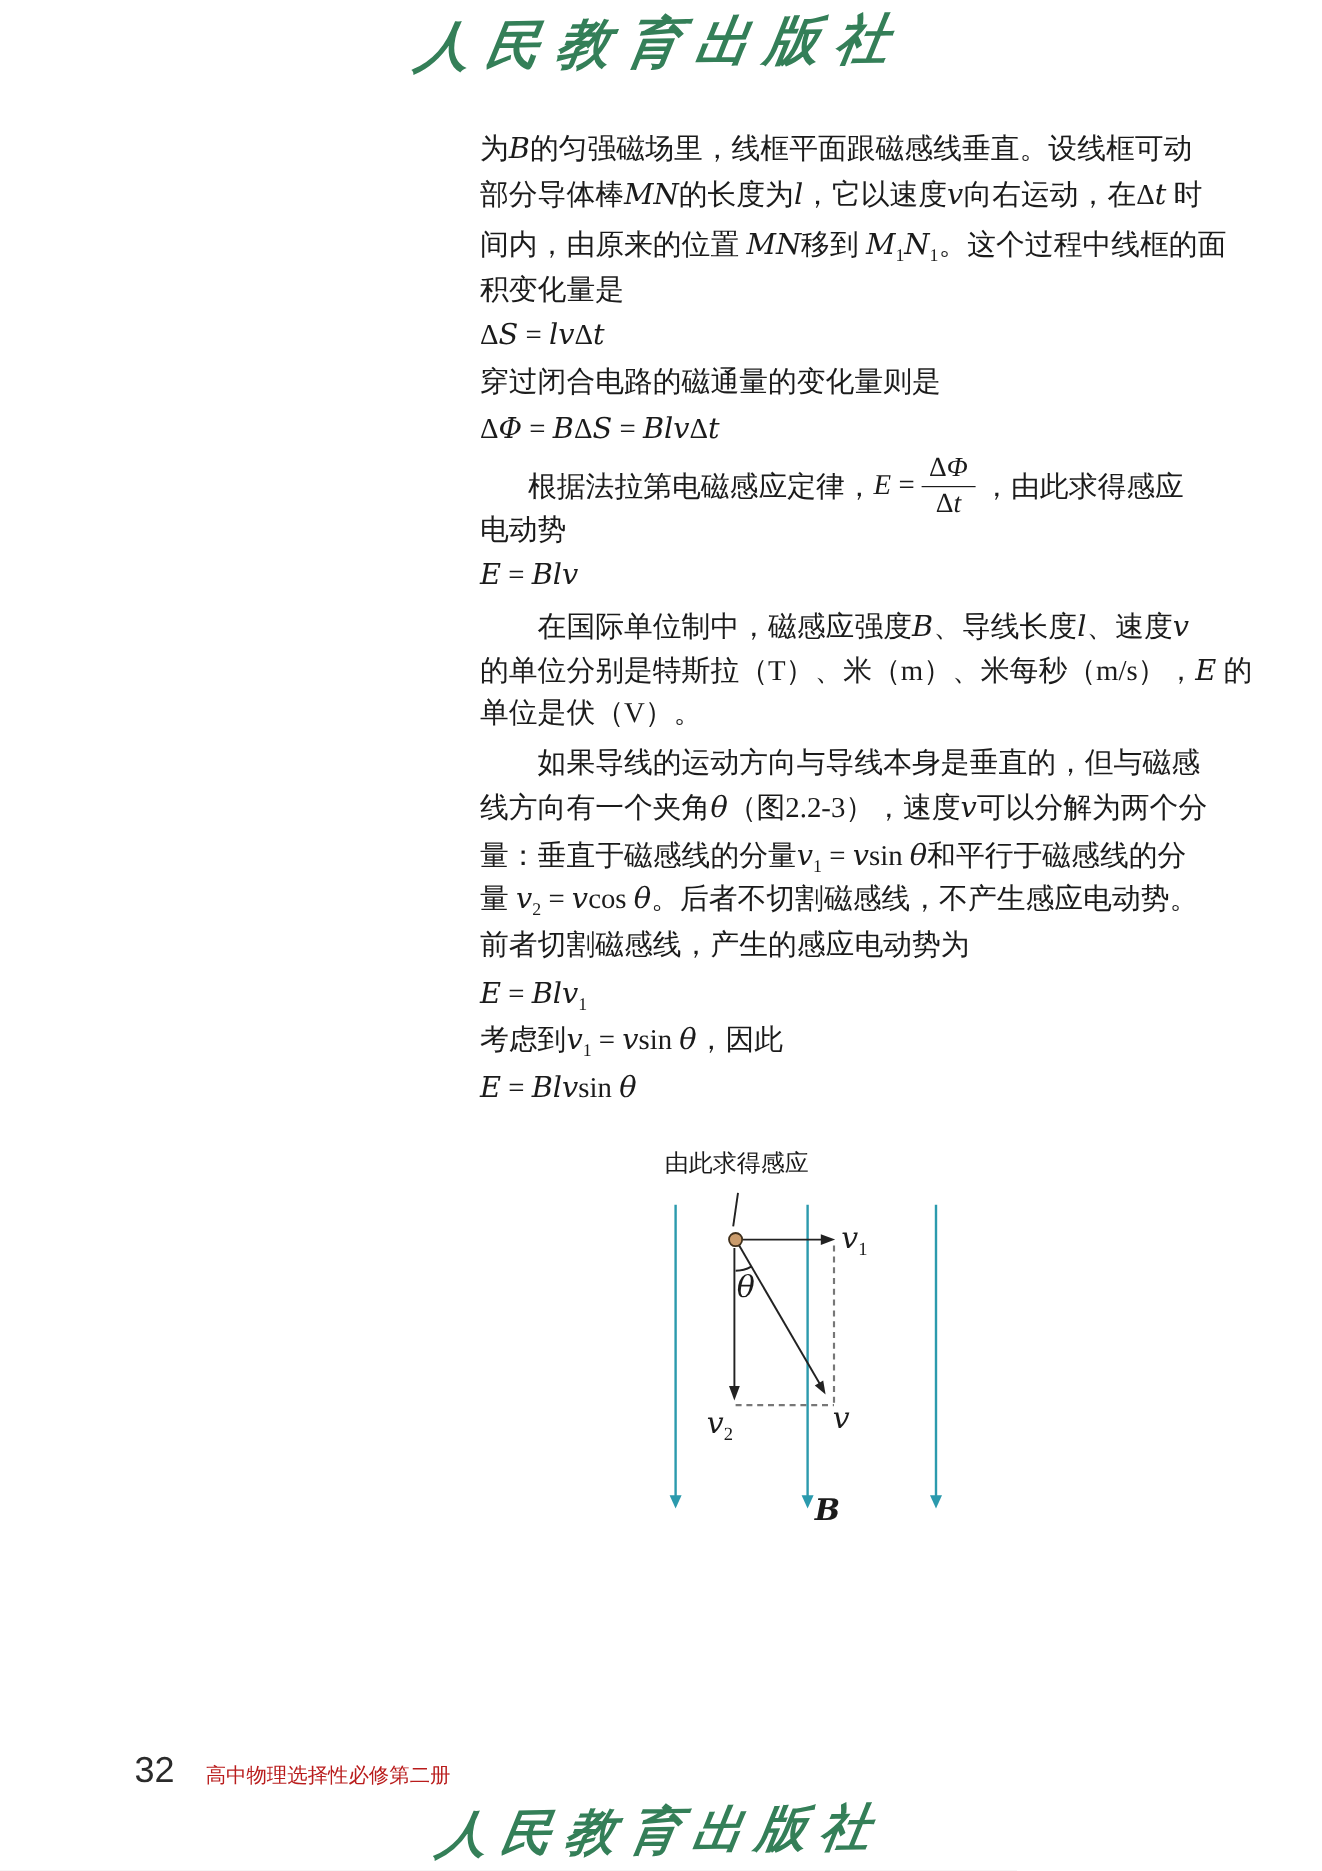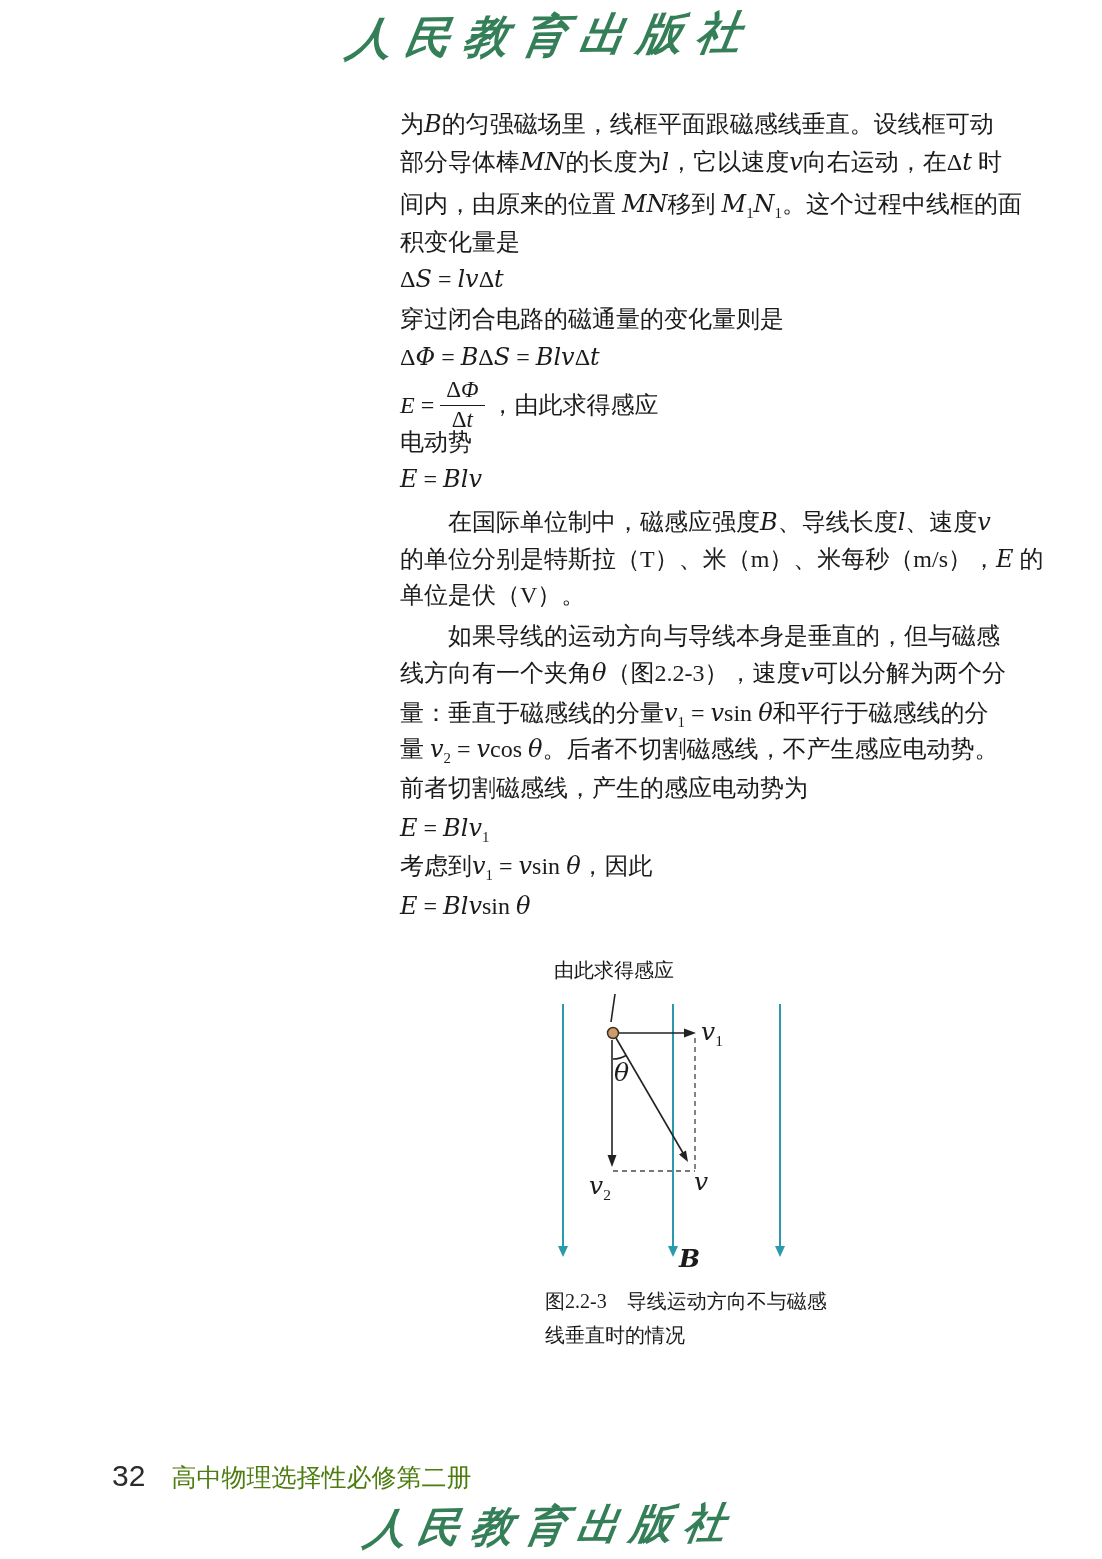--- a/index.html
+++ b/index.html
@@ -50,21 +50,21 @@
   .flabel{position:absolute;font-size:25px;line-height:1;white-space:nowrap;}
   .flabel i{font-family:"DejaVu Serif","Liberation Serif",serif;}
   .pointer-label{font-size:20px;}
   .b-label{font-weight:bold;}
 
   .caption{position:absolute;left:545px;top:1284px;width:320px;font-size:20px;line-height:34px;}
 
   
   .footer{position:absolute;left:112px;top:1459px;display:flex;align-items:baseline;}
   .footer .pageno{font-size:30px;font-family:"Liberation Sans","DejaVu Sans",sans-serif;color:#2b2b2b;}
-  .footer .booktitle{font-size:25px;margin-left:26px;color:#4d7c0f;}
+  .footer .booktitle{font-size:17px;margin-left:26px;color:#b91c1c;}
 </style>
 </head>
 <body>
 
 <div class="page">
 
   <div class="logo logo-top">人民教育出版社</div>
 
   <div class="bodycol">
     <div class="line" style="top:108px">为<i>B</i>的匀强磁场里，线框平面跟磁感线垂直。设线框可动</div>
@@ -83,20 +83,21 @@
     <div class="line" style="top:657px">线方向有一个夹角<i>θ</i>（图2.2-3），速度<i>v</i>可以分解为两个分</div>
     <div class="line" style="top:697px">量：垂直于磁感线的分量<i>v</i><sub>1</sub> = <i>v</i>sin <i>θ</i>和平行于磁感线的分</div>
     <div class="line" style="top:733px">量 <i>v</i><sub>2</sub> = <i>v</i>cos <i>θ</i>。后者不切割磁感线，不产生感应电动势。</div>
     <div class="line" style="top:772px">前者切割磁感线，产生的感应电动势为</div>
     <div class="line formula" style="top:812px"><i>E</i> = <i>Blv</i><sub>1</sub></div>
     <div class="line" style="top:850px">考虑到<i>v</i><sub>1</sub> = <i>v</i>sin <i>θ</i>，因此</div>
     <div class="line formula" style="top:890px"><i>E</i> = <i>Blv</i>sin <i>θ</i></div>
   </div>
 
   <div class="frac-row">
+    <span class="before">根据法拉第电磁感应定律，</span>
     <span><i>E</i> = </span>
     <span class="frac">
       <span class="num">Δ<i>Φ</i></span>
       <span class="den">Δ<i>t</i></span>
     </span>
     <span>，由此求得感应</span>
   </div>
 
   <div class="figure">
     <svg width="365" height="332" viewBox="0 0 365 332">
@@ -127,24 +128,20 @@
       <circle class="wire" cx="75" cy="77" r="5.5"></circle>
     </svg>
     <div class="flabel pointer-label" style="left:16px;top:4px">由此求得感应</div>
     <div class="flabel" style="left:163px;top:63px"><i>v</i><sub>1</sub></div>
     <div class="flabel" style="left:76px;top:104px"><i>θ</i></div>
     <div class="flabel" style="left:51px;top:217px"><i>v</i><sub>2</sub></div>
     <div class="flabel" style="left:156px;top:213px"><i>v</i></div>
     <div class="flabel b-label" style="left:141px;top:290px"><i>B</i></div>
   </div>
 
-  <div class="caption">
-    <div>图2.2-3　导线运动方向不与磁感</div>
-    <div>线垂直时的情况</div>
-  </div>
 
   <div class="footer">
     <span class="pageno">32</span>
     <span class="booktitle">高中物理选择性必修第二册</span>
   </div>
 
   <div class="logo logo-bottom">人民教育出版社</div>
 
 </div>
 

